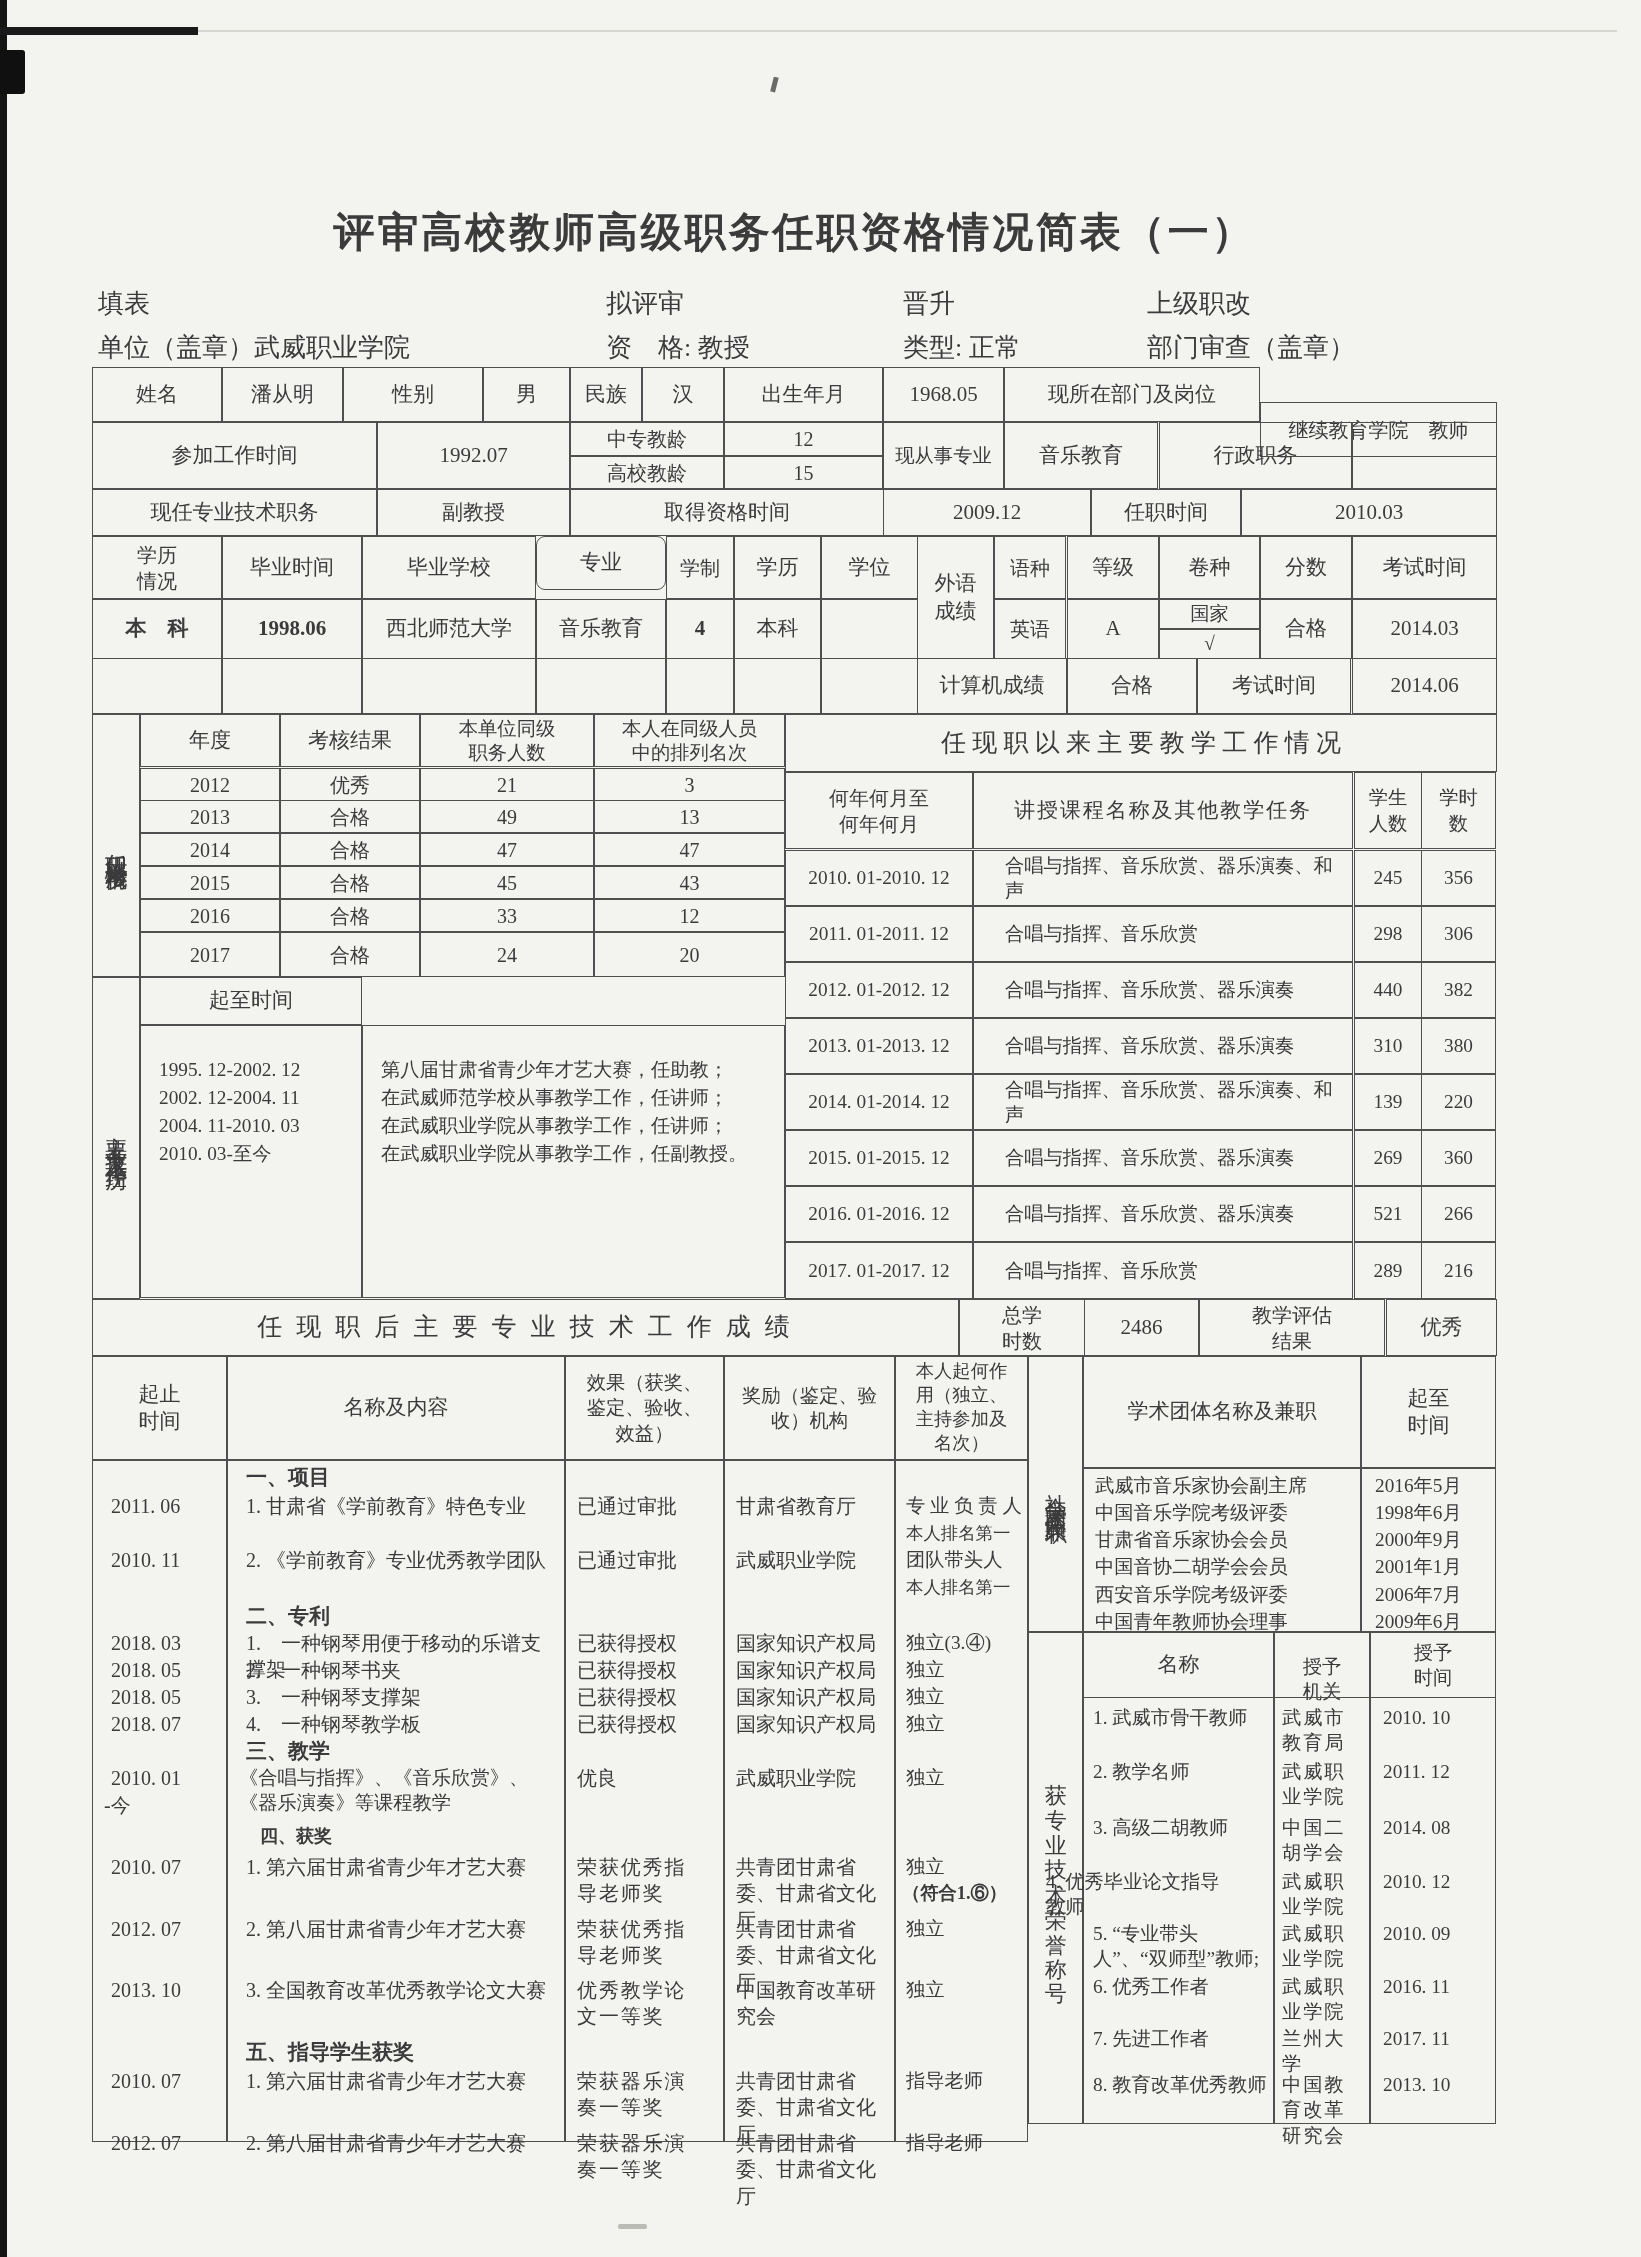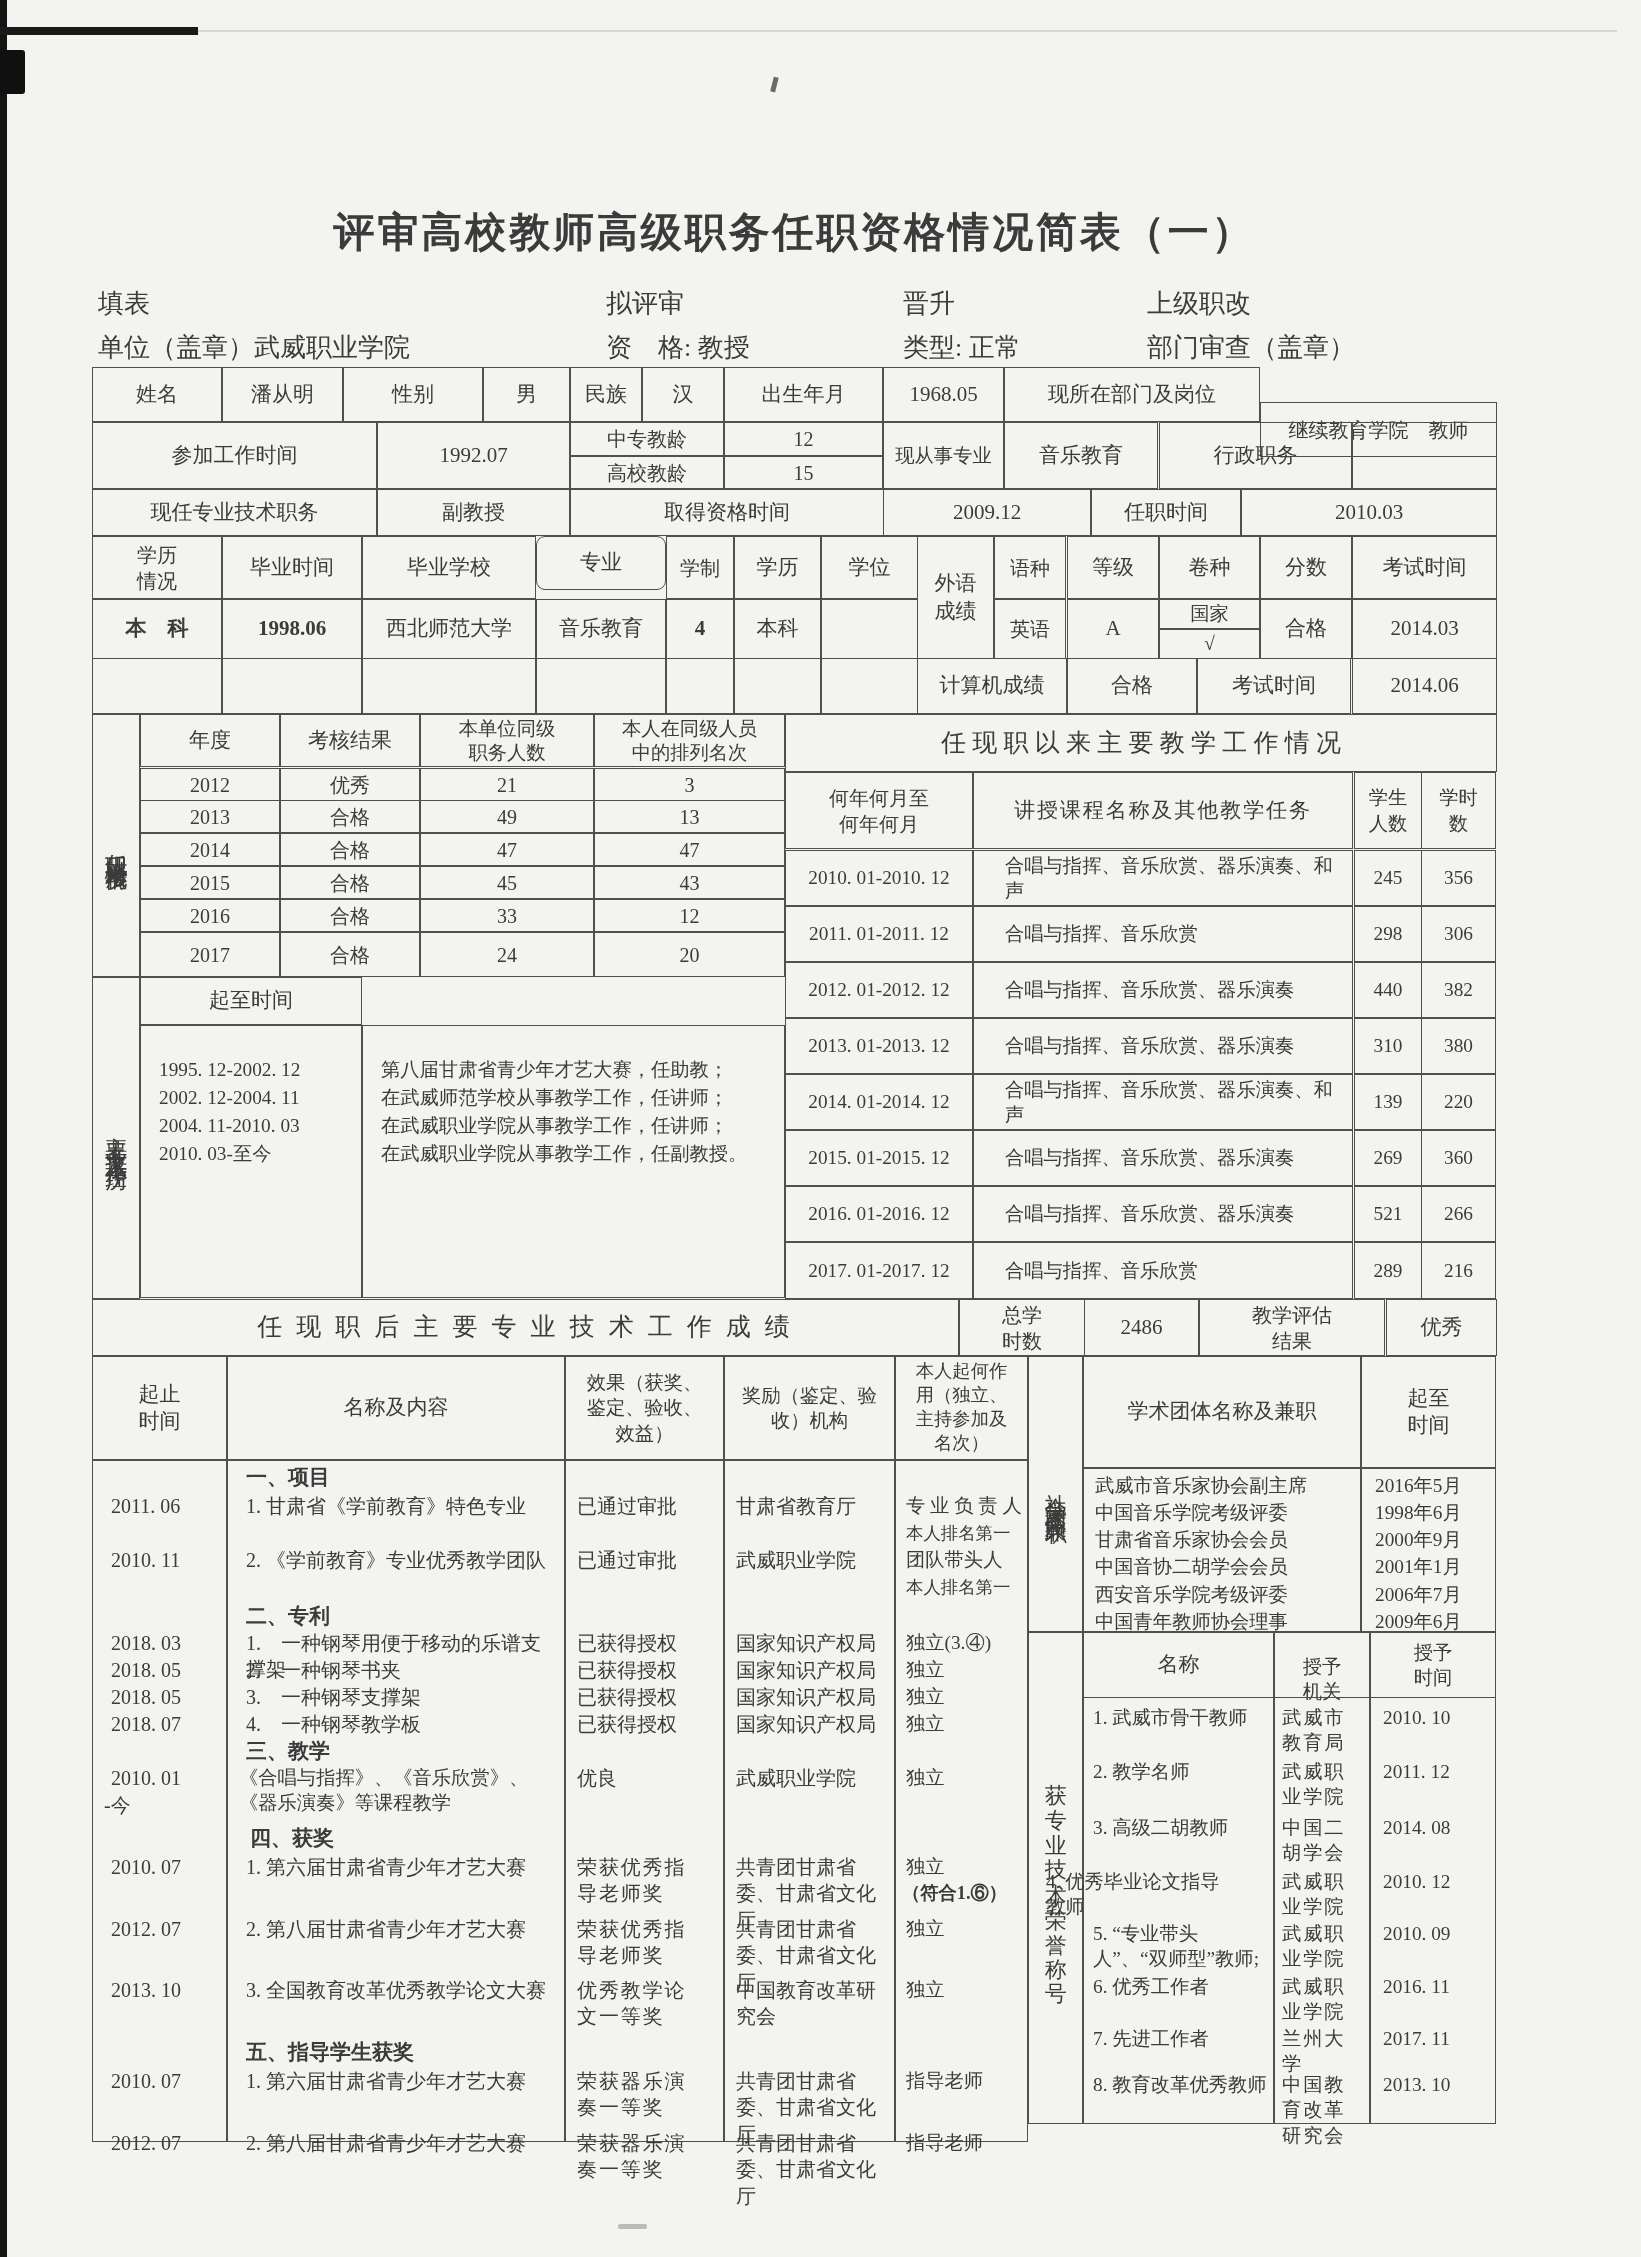--- a/index.html
+++ b/index.html
@@ -512,21 +512,21 @@
   <div class="n" style="left:906px;top:1711px;width:118px;font-size:19.3px;">独立</div>
 
   <div class="n b" style="left:246px;top:1738px;font-size:21px;">三、教学</div>
   <div class="n" style="left:111px;top:1765px;font-size:20px;">2010. 01</div>
   <div class="n" style="left:104px;top:1792px;font-size:20px;">-今</div>
   <div class="n" style="left:239px;top:1765px;width:319px;font-size:19.3px;">《合唱与指挥》、《音乐欣赏》、《器乐演奏》等课程教学</div>
   <div class="n" style="left:577px;top:1765px;width:140px;font-size:20px;">优良</div>
   <div class="n" style="left:736px;top:1765px;width:153px;font-size:20px;">武威职业学院</div>
   <div class="n" style="left:906px;top:1765px;width:118px;font-size:19.3px;">独立</div>
 
-  <div class="n b" style="left:250px;top:1825px;font-size:21px;">四、获奖</div>
+  <div class="n b" style="left:260px;top:1825px;font-size:18px;">四、获奖</div>
   <div class="n" style="left:111px;top:1854px;font-size:20px;">2010. 07</div>
   <div class="n" style="left:246px;top:1854px;width:309px;font-size:20px;">1. 第六届甘肃省青少年才艺大赛</div>
   <div class="n" style="left:577px;top:1854px;width:121px;font-size:20px;letter-spacing:1.9px;">荣获优秀指导老师奖</div>
   <div class="n" style="left:736px;top:1854px;width:153px;font-size:20px;">共青团甘肃省委、甘肃省文化厅</div>
   <div class="n" style="left:906px;top:1854px;width:118px;font-size:19.3px;">独立</div>
   <div class="n b" style="left:902px;top:1881px;width:124px;font-size:18.3px;">（符合1.⑥）</div>
   <div class="n" style="left:111px;top:1916px;font-size:20px;">2012. 07</div>
   <div class="n" style="left:246px;top:1916px;width:309px;font-size:20px;">2. 第八届甘肃省青少年才艺大赛</div>
   <div class="n" style="left:577px;top:1916px;width:121px;font-size:20px;letter-spacing:1.9px;">荣获优秀指导老师奖</div>
   <div class="n" style="left:736px;top:1916px;width:153px;font-size:20px;">共青团甘肃省委、甘肃省文化厅</div>

